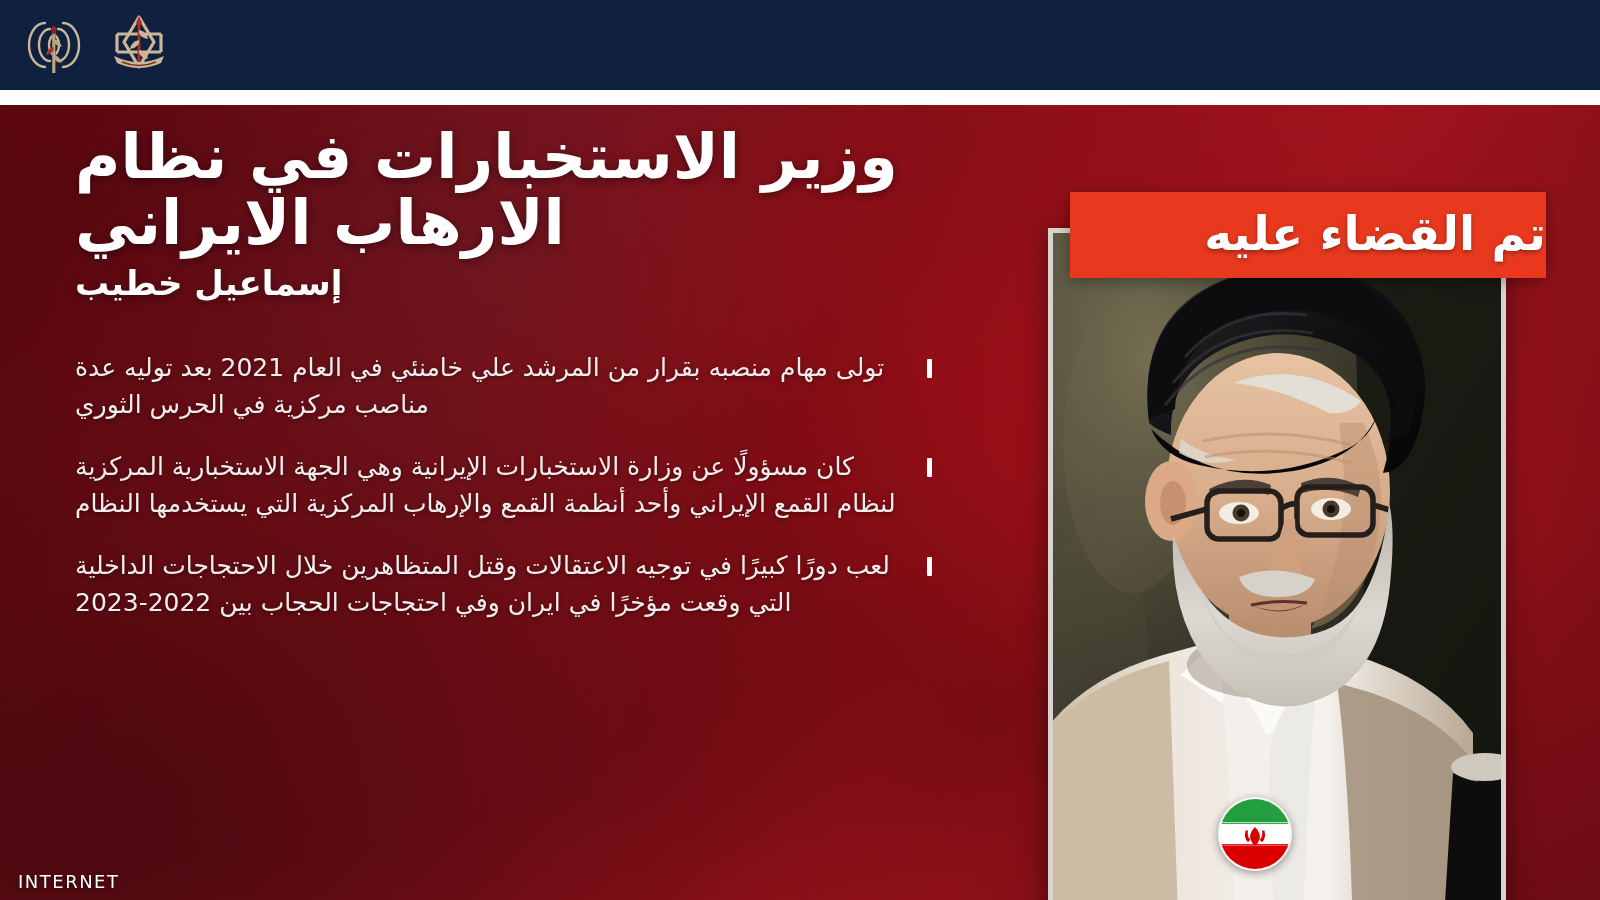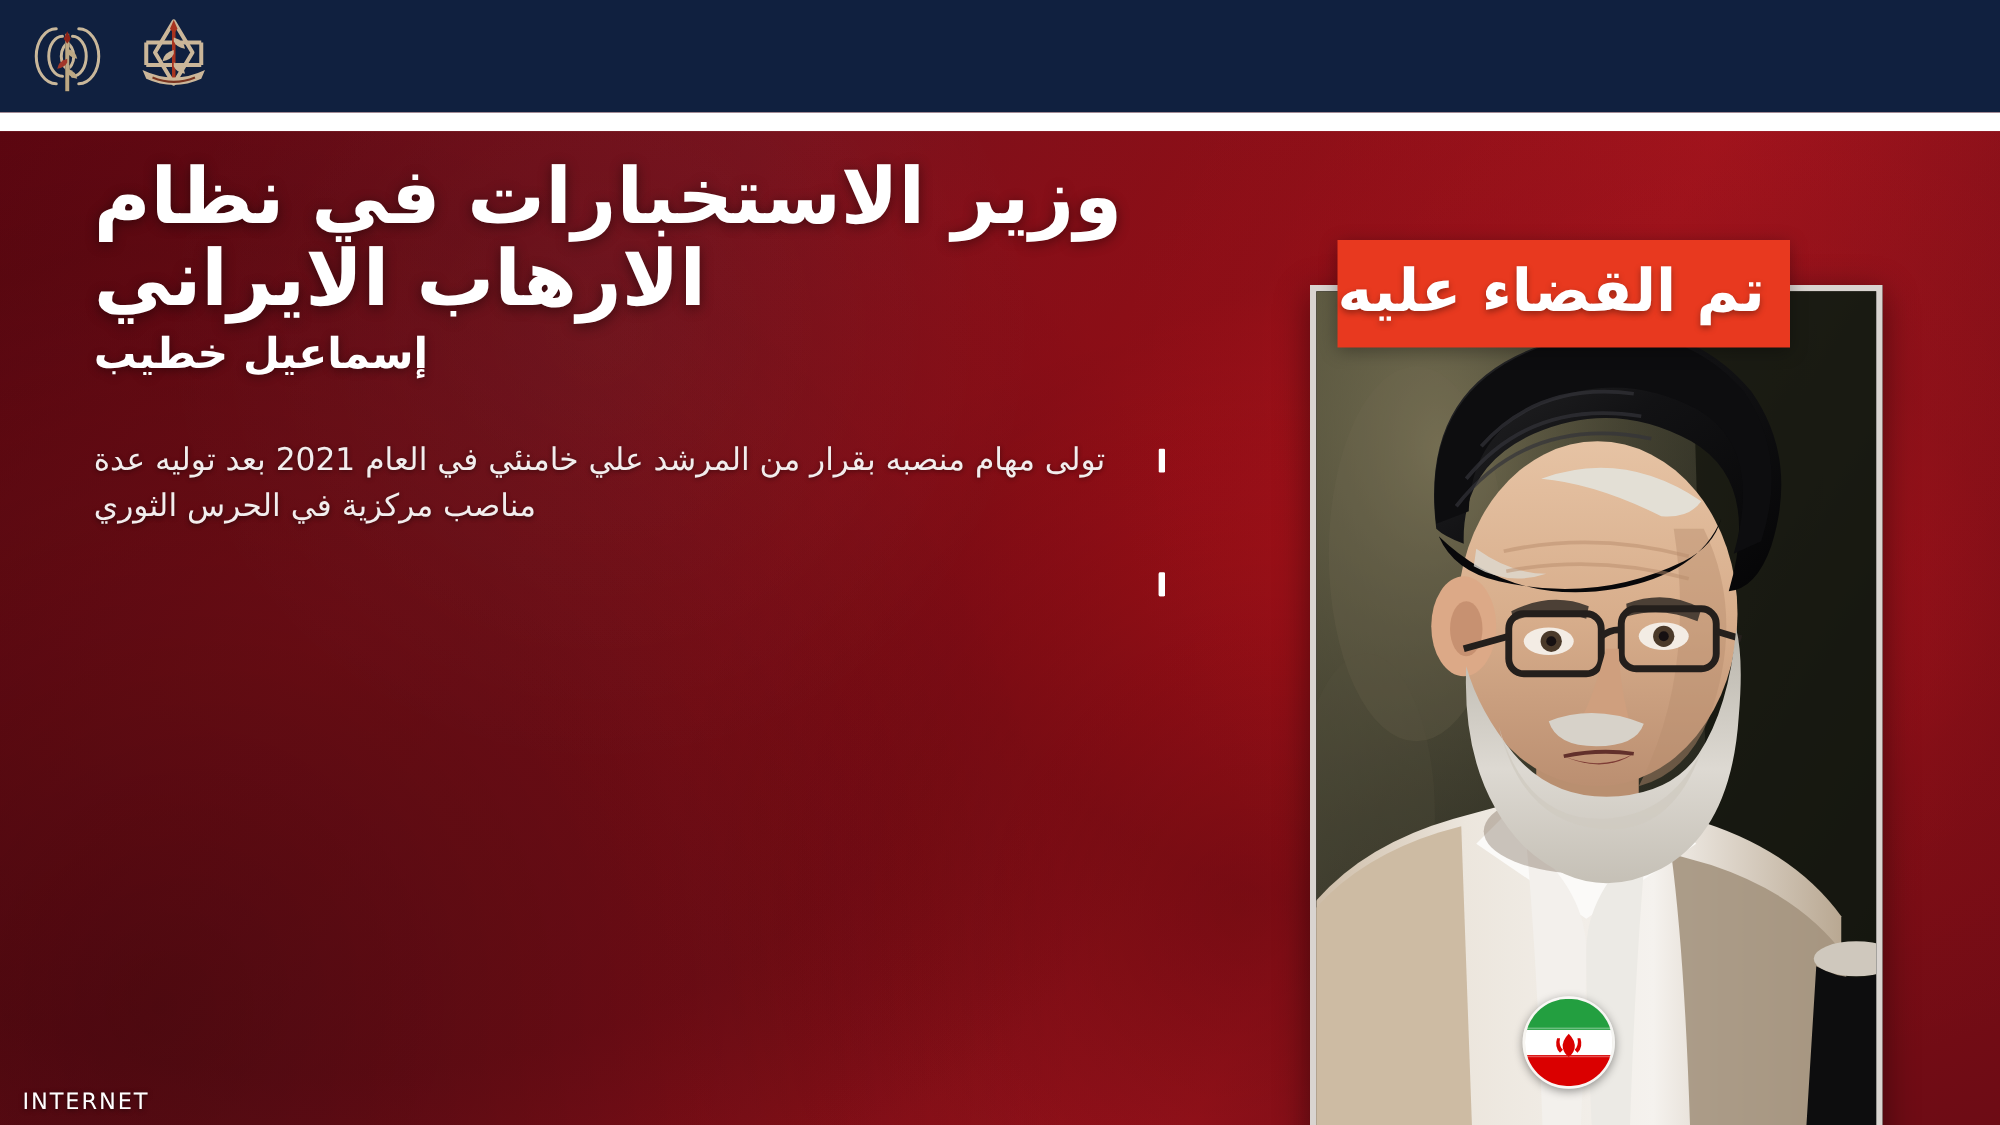--- a/index.html
+++ b/index.html
@@ -93,23 +93,23 @@
     background:#161512;
     overflow:hidden;
     z-index:3;
     box-shadow:0 6px 26px rgba(0,0,0,.45);
   }
   #portrait-svg{display:block;width:100%;height:100%;}
 
   
   #killed-badge{
     position:absolute;left:1070px;top:87px;
-    width:362px;height:86px;
+    width:476px;height:86px;
     background:#e8391f;
-    display:flex;align-items:center;justify-content:flex-end;
+    display:flex;align-items:center;justify-content:flex-start;
     direction:rtl;
     z-index:6;
     box-shadow:0 3px 14px rgba(0,0,0,.35);
   }
   #killed-badge-label{
     color:#ffffff;font-size:47px;font-weight:bold;
     letter-spacing:1px;
     text-shadow:0 2px 5px rgba(0,0,0,.35);
     padding-bottom:4px;
   }
@@ -188,23 +188,25 @@
     <h1 id="title">وزير الاستخبارات في نظام الارهاب الايراني</h1>
     <h2 id="subtitle">إسماعيل خطيب</h2>
 
     <ul id="bullets">
       <li class="bullet">
         <span class="bullet-marker"></span>
         <span>تولى مهام منصبه بقرار من المرشد علي خامنئي في العام 2021 بعد توليه عدة مناصب مركزية في الحرس الثوري</span>
       </li>
       <li class="bullet">
         <span class="bullet-marker"></span>
+        <span>كان مسؤولًا عن وزارة الاستخبارات الإيرانية وهي الجهة الاستخبارية المركزية لنظام القمع الإيراني وأحد أنظمة القمع والإرهاب المركزية التي يستخدمها النظام</span>
       </li>
       <li class="bullet">
         <span class="bullet-marker"></span>
+        <span>لعب دورًا كبيرًا في توجيه الاعتقالات وقتل المتظاهرين خلال الاحتجاجات الداخلية التي وقعت مؤخرًا في ايران وفي احتجاجات الحجاب بين 2022-2023</span>
       </li>
     </ul>
   </div>
 
   <div id="portrait-frame">
     <svg id="portrait-svg" viewBox="0 0 448 702" preserveAspectRatio="xMidYMid slice" aria-hidden="true">
       <defs>
         <linearGradient id="bgwall" x1="0" y1="0" x2="1" y2="1">
           <stop offset="0%" stop-color="#5e5b42"></stop>
           <stop offset="35%" stop-color="#3b3a2c"></stop>

